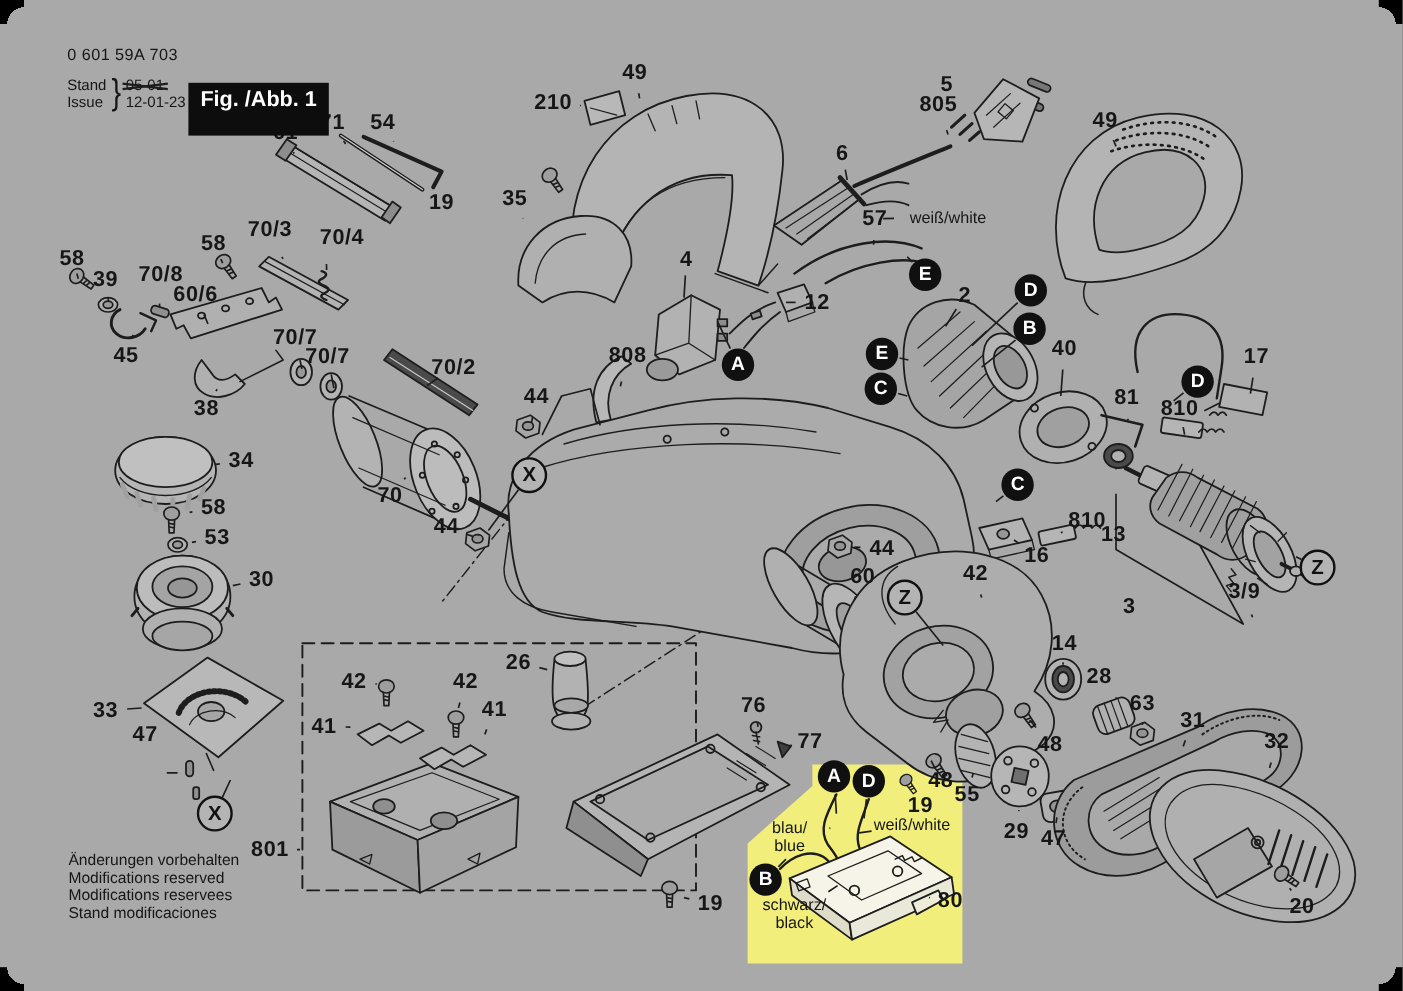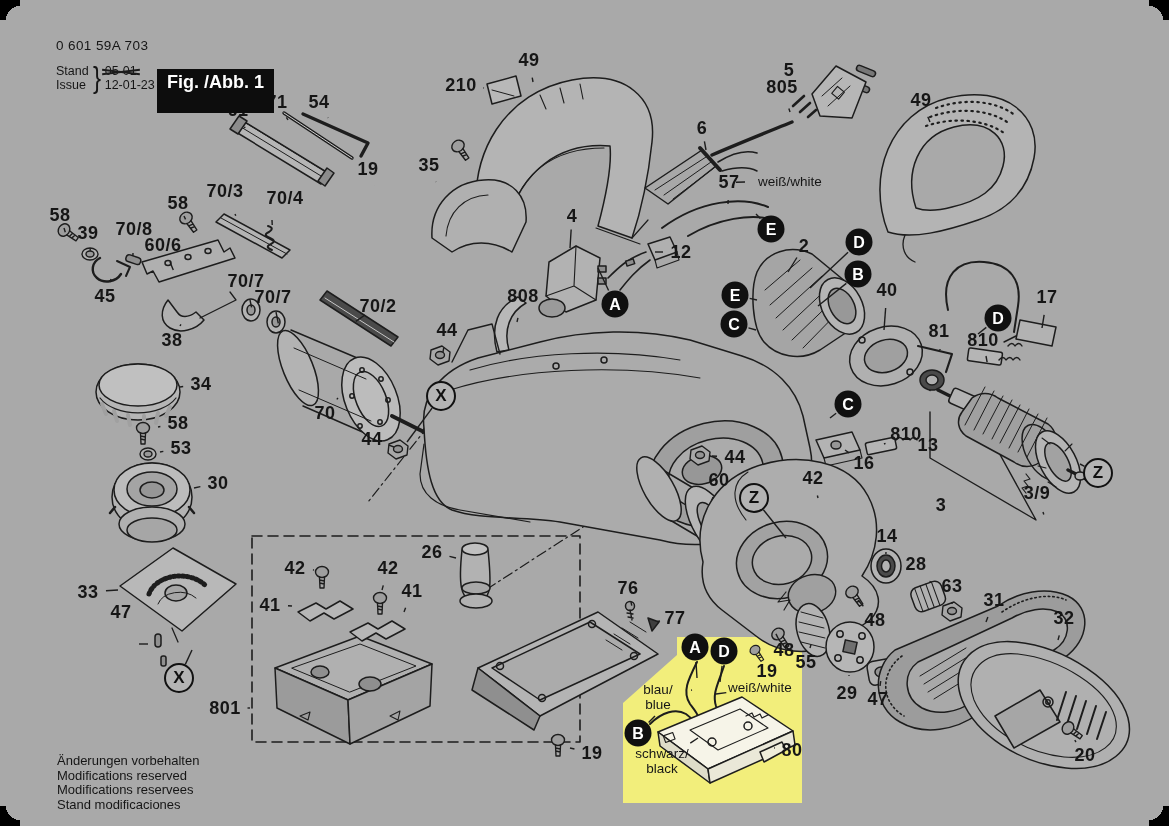--- a/index.html
+++ b/index.html
@@ -21,21 +21,21 @@
   #standrow{display:flex;align-items:center;margin-top:8px;font-size:12.5px;}
   #standcol div{line-height:14px;}
   #brace{font-size:30px;font-weight:300;margin:0 3px;transform:scaleX(.8);}
   #valcol div{line-height:14px;}
   .struck{position:relative;display:inline-block;}
   .struck::before,.struck::after{content:"";position:absolute;left:-3px;right:-3px;top:48%;height:1.6px;background:#1c1c1c;}
   .struck::before{transform:rotate(-7deg);}
   .struck::after{transform:rotate(7deg);}
   #figbox{position:absolute;left:157px;top:69px;background:#0d0d0d;color:#fff;font-weight:bold;
           font-size:18px;padding:3px 10px 20px;}
-  #footer{position:absolute;left:57px;top:710px;font-size:13px;line-height:14.5px;margin-top:44px;}
+  #footer{position:absolute;left:57px;top:710px;font-size:13px;line-height:14.5px;}
   .corner{position:absolute;width:20px;height:20px;}
   #c-tl{left:0;top:0;background:radial-gradient(circle at 100% 100%, rgba(0,0,0,0) 0 14px, #000 14px);}
   #c-tr{right:0;top:0;background:radial-gradient(circle at 0% 100%, rgba(0,0,0,0) 0 14px, #000 14px);}
   #c-bl{left:0;bottom:0;background:radial-gradient(circle at 100% 0%, rgba(0,0,0,0) 0 14px, #000 14px);}
   #c-br{right:0;bottom:0;background:radial-gradient(circle at 0% 0%, rgba(0,0,0,0) 0 14px, #000 14px);}
 </style>
 </head>
 <body>
 
 <div id="stage">

